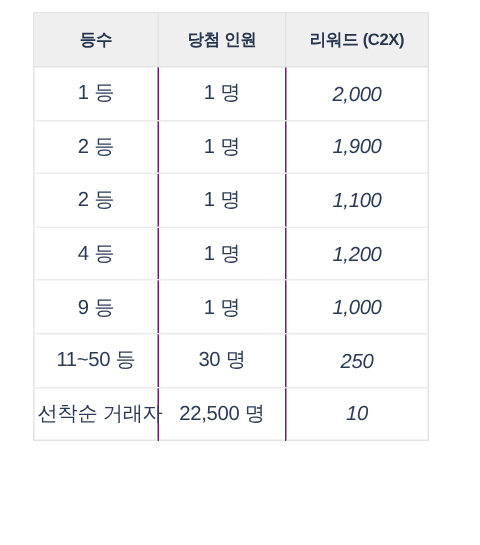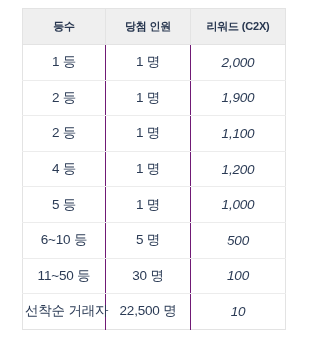--- a/index.html
+++ b/index.html
@@ -98,33 +98,28 @@
         <td>2 등</td>
         <td>1 명</td>
         <td>1,100</td>
       </tr>
       <tr>
         <td>4 등</td>
         <td>1 명</td>
         <td>1,200</td>
       </tr>
       <tr>
-        <td>5 등</td>
+        <td>9 등</td>
         <td>1 명</td>
         <td>1,000</td>
       </tr>
       <tr>
-        <td>6~10 등</td>
-        <td>5 명</td>
-        <td>500</td>
-      </tr>
-      <tr>
         <td>11~50 등</td>
         <td>30 명</td>
-        <td>100</td>
+        <td>250</td>
       </tr>
       <tr>
         <td>선착순 거래자</td>
         <td>22,500 명</td>
         <td>10</td>
       </tr>
     </tbody>
   </table>
 </div>
 

